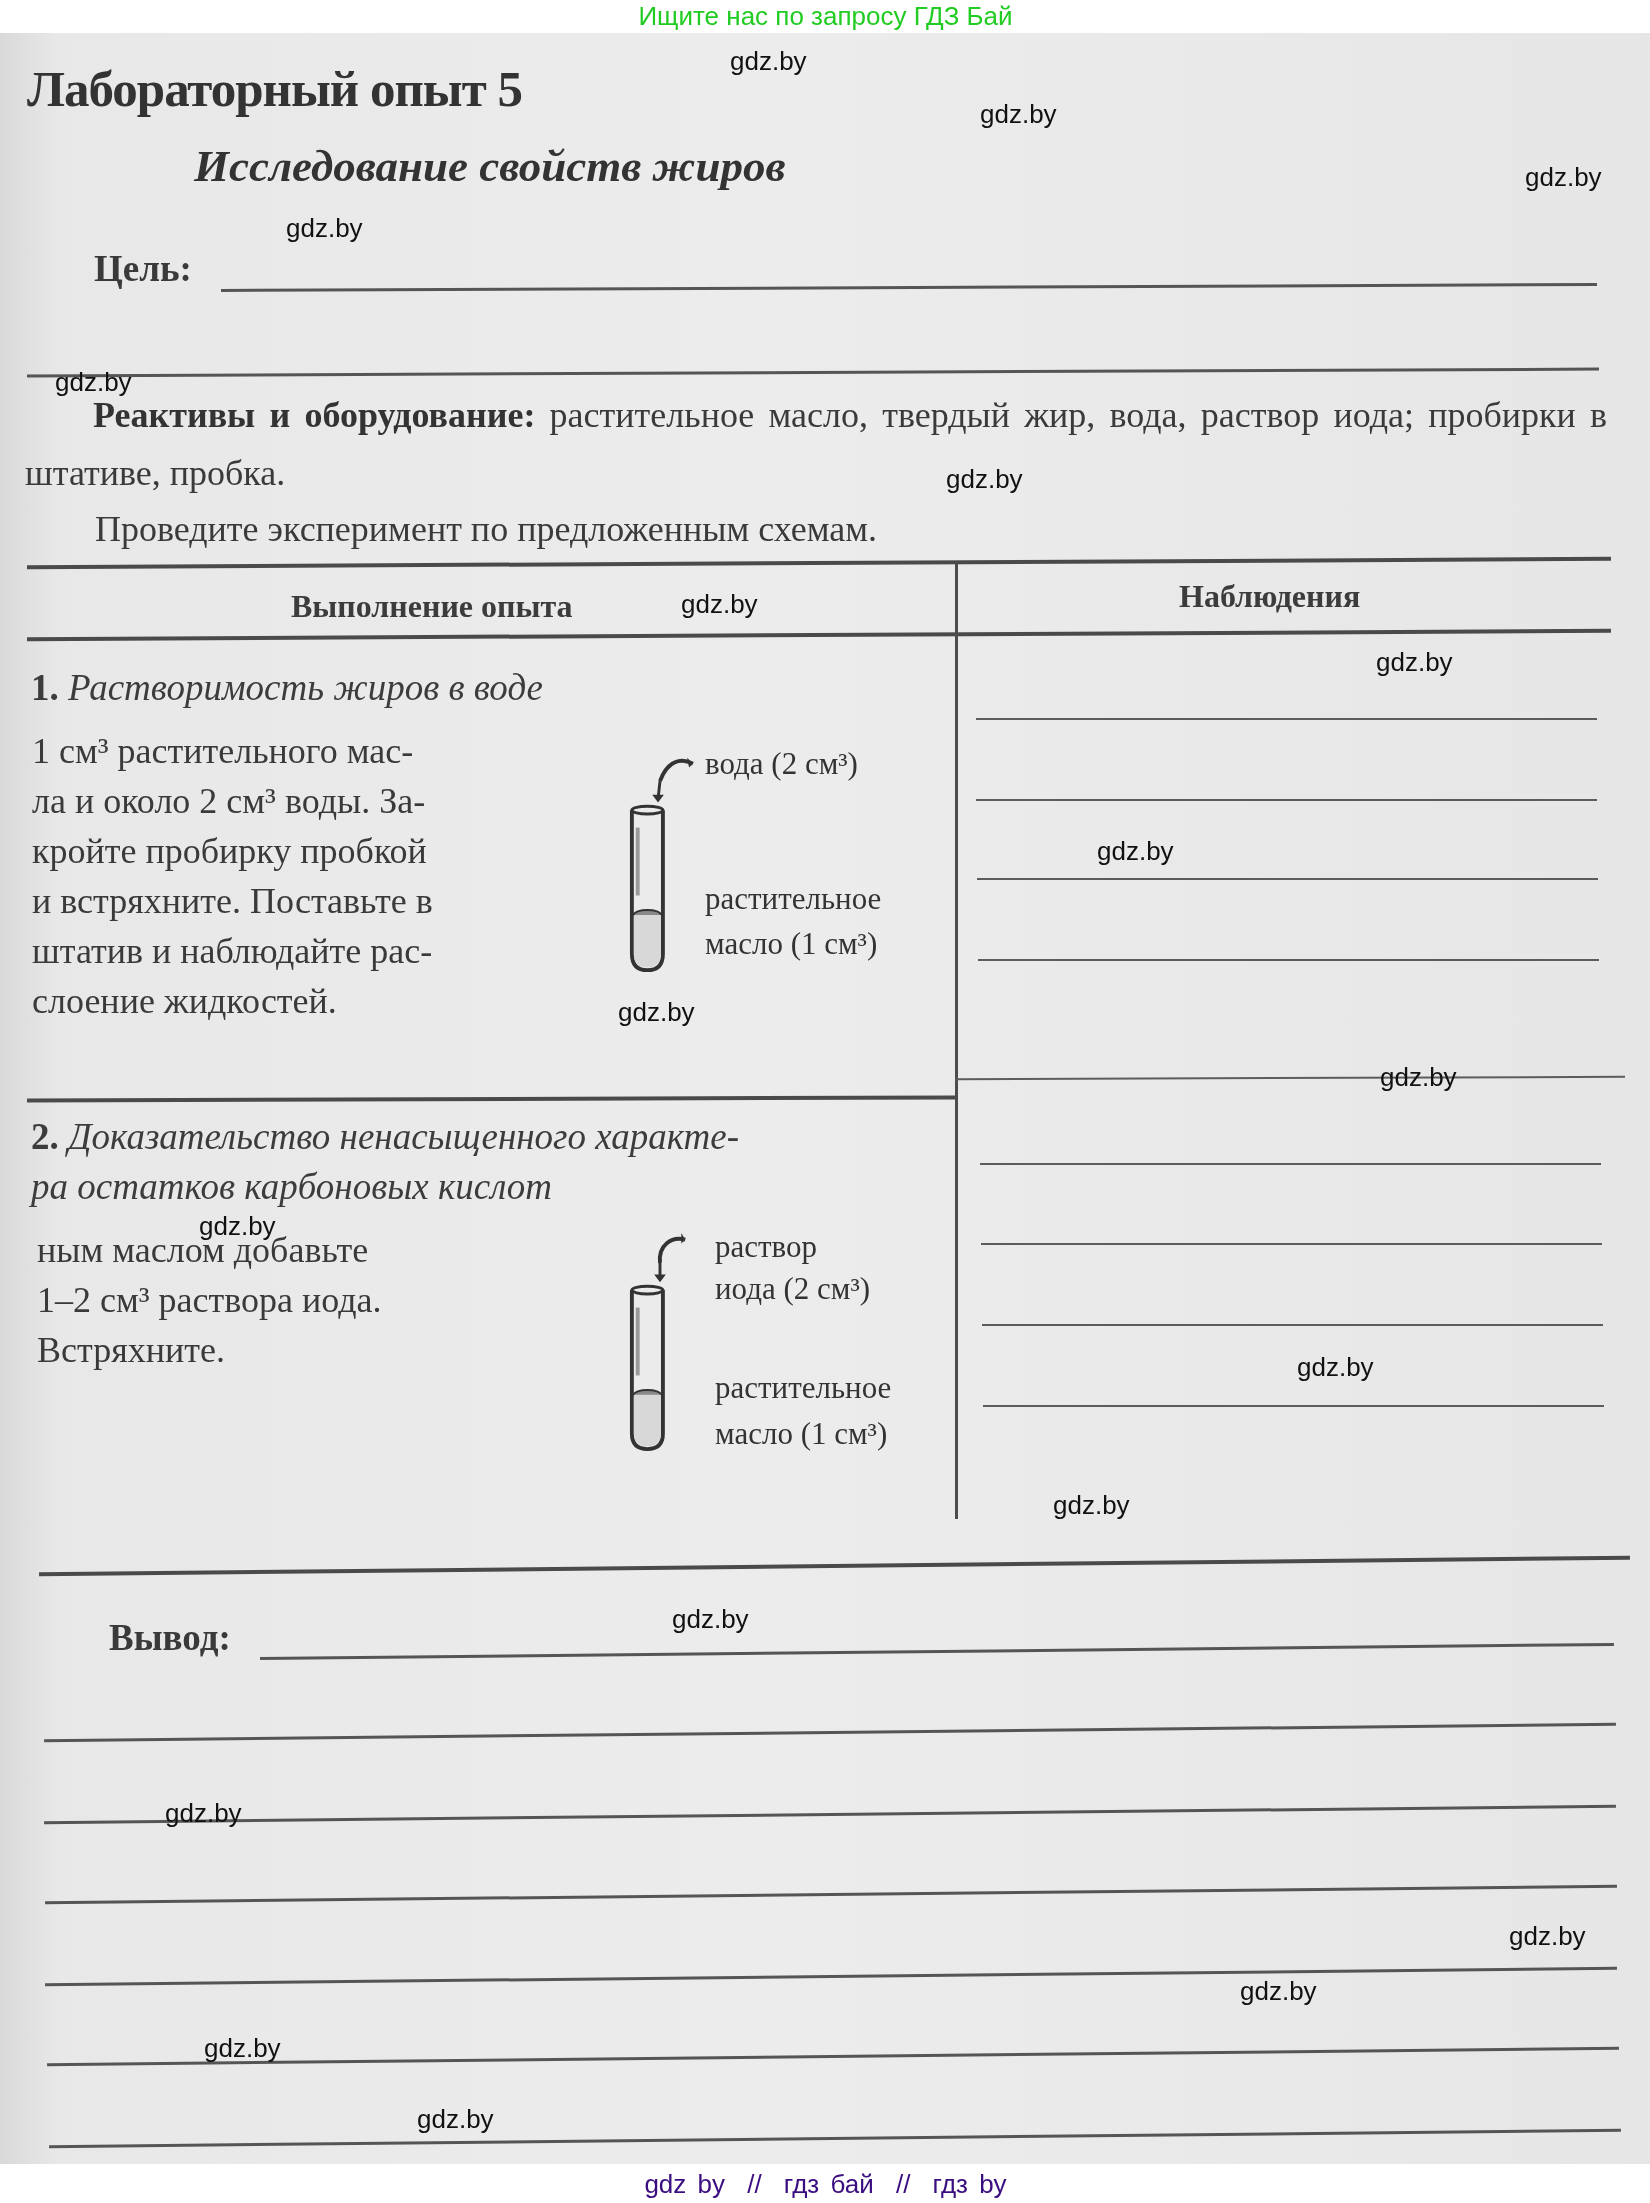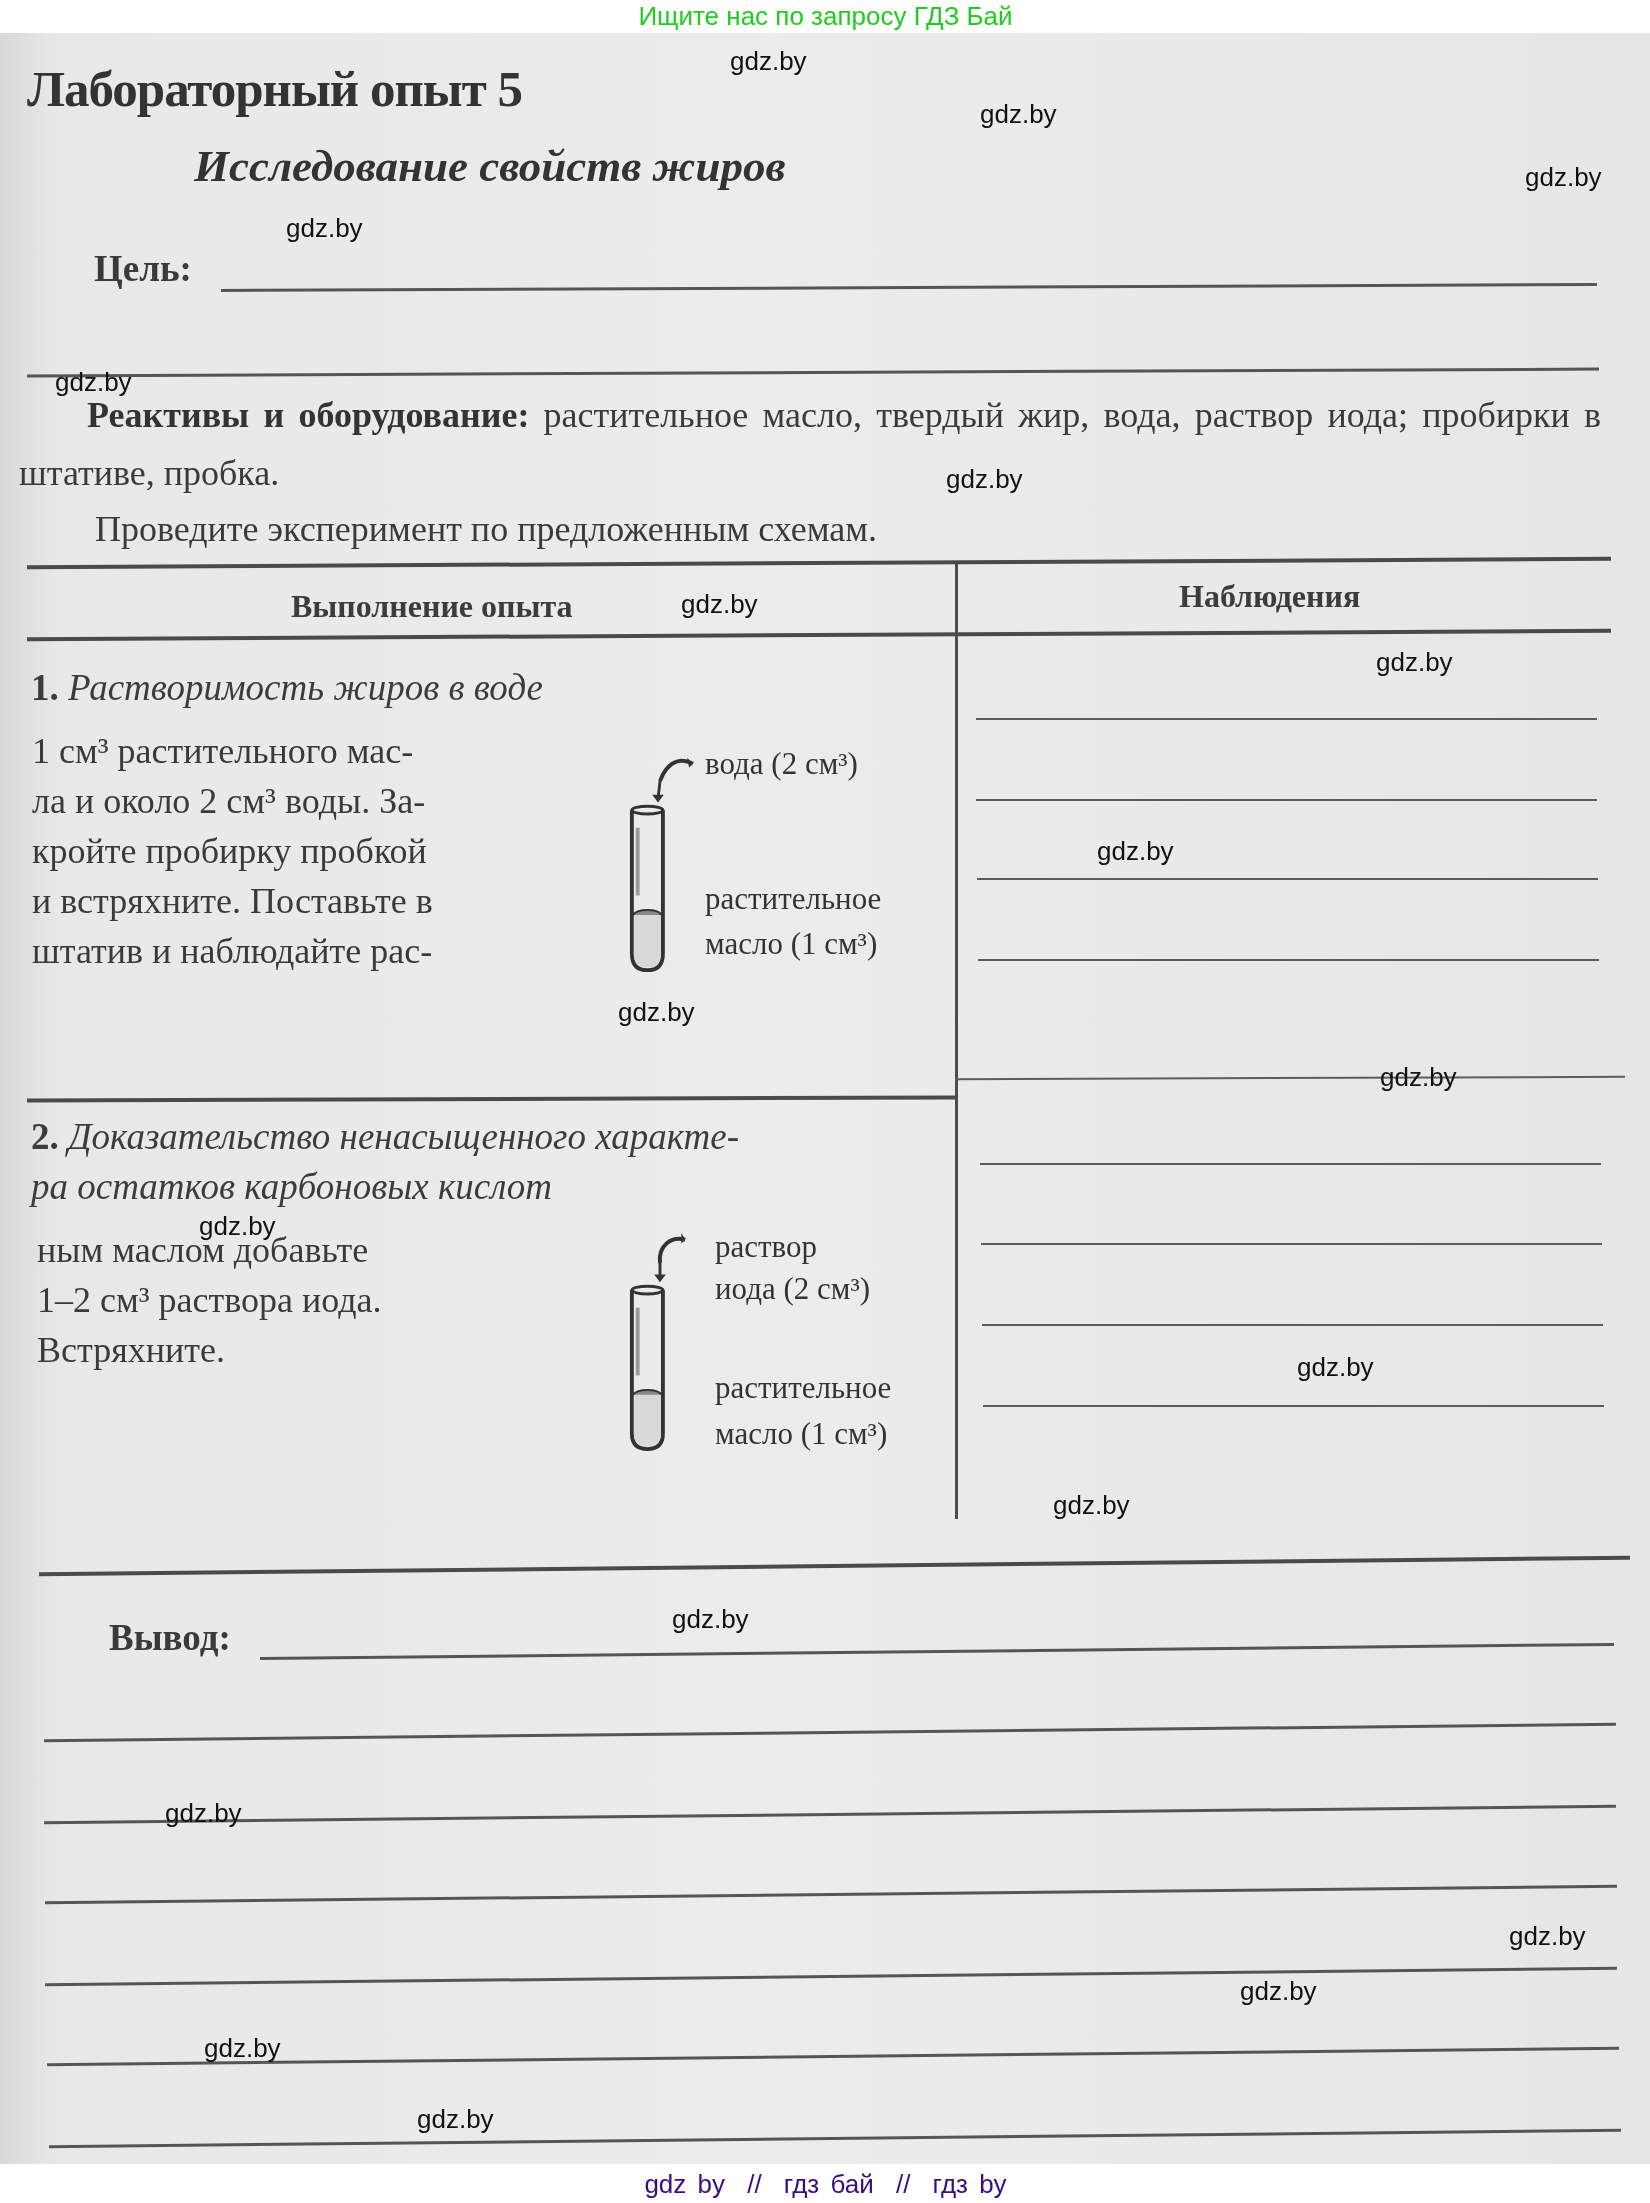--- a/index.html
+++ b/index.html
@@ -44,21 +44,21 @@
     font-family: Liberation Serif, serif;
   }
   .rule { position: absolute; height: 2.9px; background: #555; }
   .rule.thin { height: 1.9px; background: #5c5c5c; }
   .rule.thick { height: 3.9px; background: #4a4a4a; }
   .vrule { position: absolute; width: 2.9px; background: #4d4d4d; }
   .para {
     font-size: 36px; line-height: 58px;
     font-family: "Liberation Serif", "DejaVu Serif", serif; color: #3a3a3a;
   }
-  .reagents { left: 19px; top: 386px; width: 1582px; text-align: justify; text-indent: 68px; }
+  .reagents { left: 25px; top: 386px; width: 1582px; text-align: justify; text-indent: 68px; }
   .instruction { left: 95px; top: 500px; }
   .th {
     font-size: 32px; font-weight: bold; text-align: center;
     font-family: "Liberation Serif", "DejaVu Serif", serif; color: #3c3c3c;
   }
   .sec-head {
     font-size: 37px; font-style: italic; line-height: 50px;
     font-family: "Liberation Serif", "DejaVu Serif", serif; color: #3c3c3c;
   }
   .sec-head b { font-style: normal; }
@@ -109,20 +109,21 @@
 <div class="abs sec-head" style="left:31px; top:663px;">
   <b>1.</b>
   <span>Растворимость жиров в воде</span>
 </div>
 <div class="abs sec-text" style="left:32px; top:726px; width:514px;">
   <div>1 см³ растительного мас-</div>
   <div>ла и около 2 см³ воды. За-</div>
   <div>кройте пробирку пробкой</div>
   <div>и встряхните. Поставьте в</div>
   <div>штатив и наблюдайте рас-</div>
+  <div>слоение жидкостей.</div>
 </div>
 
 <svg class="abs" style="left:621px; top:752px;" width="78" height="223" viewBox="0 0 80 230">
   <path d="M40 30 C 48 8, 62 6, 74 12" stroke="#333" stroke-width="4" fill="none"></path>
   <path d="M74 12 l-6 -6 l2 10 z" fill="#333"></path>
   <path d="M40 30 L 38 48" stroke="#333" stroke-width="3" fill="none"></path>
   <path d="M32 44 l6 8 l6 -8 z" fill="#333"></path>
   <ellipse cx="27" cy="60" rx="16" ry="4" fill="none" stroke="#333" stroke-width="3"></ellipse>
   <path d="M11 60 L11 208 Q11 225 27 225 Q43 225 43 208 L43 60" fill="none" stroke="#333" stroke-width="4"></path>
   <rect x="15" y="78" width="4" height="70" fill="#999"></rect>

